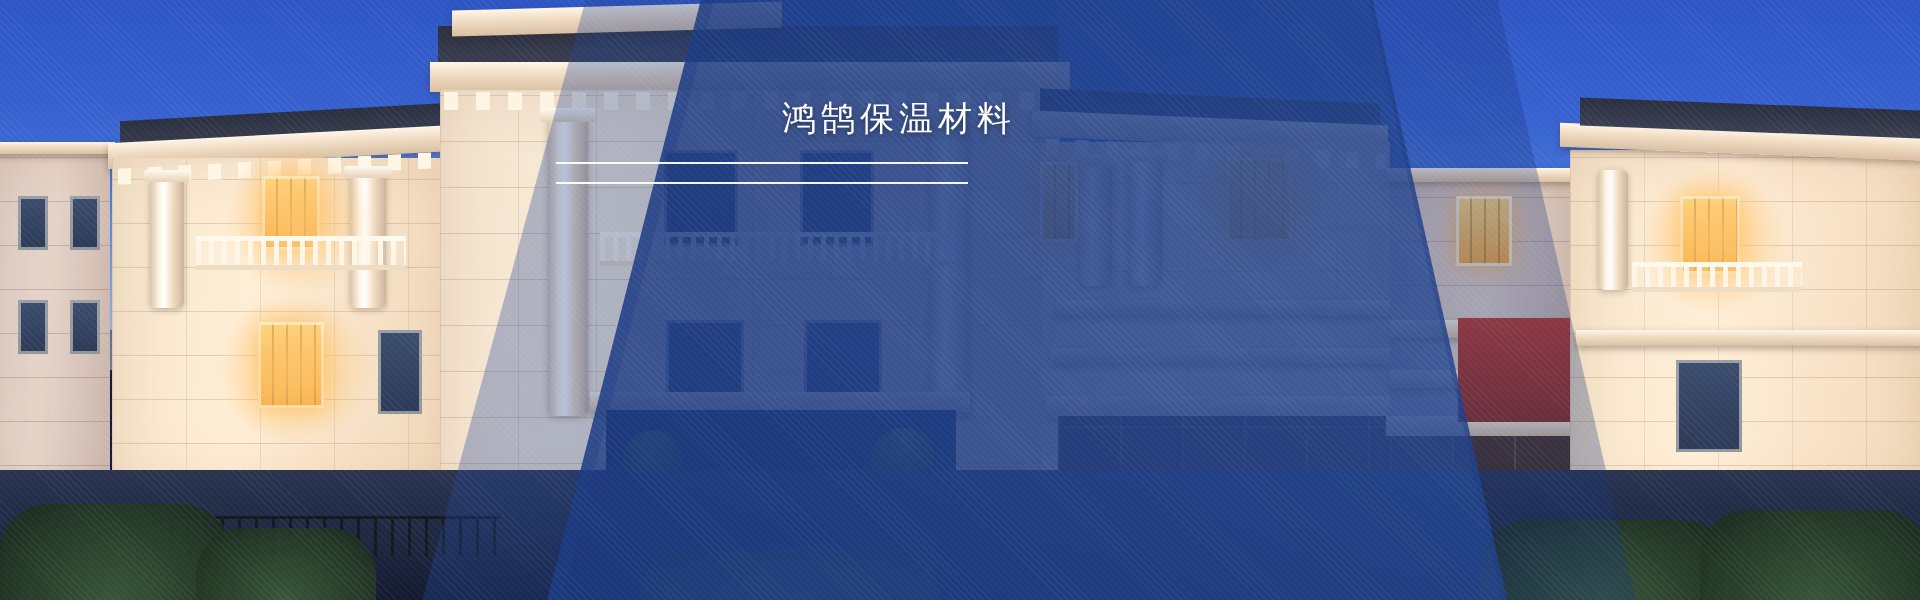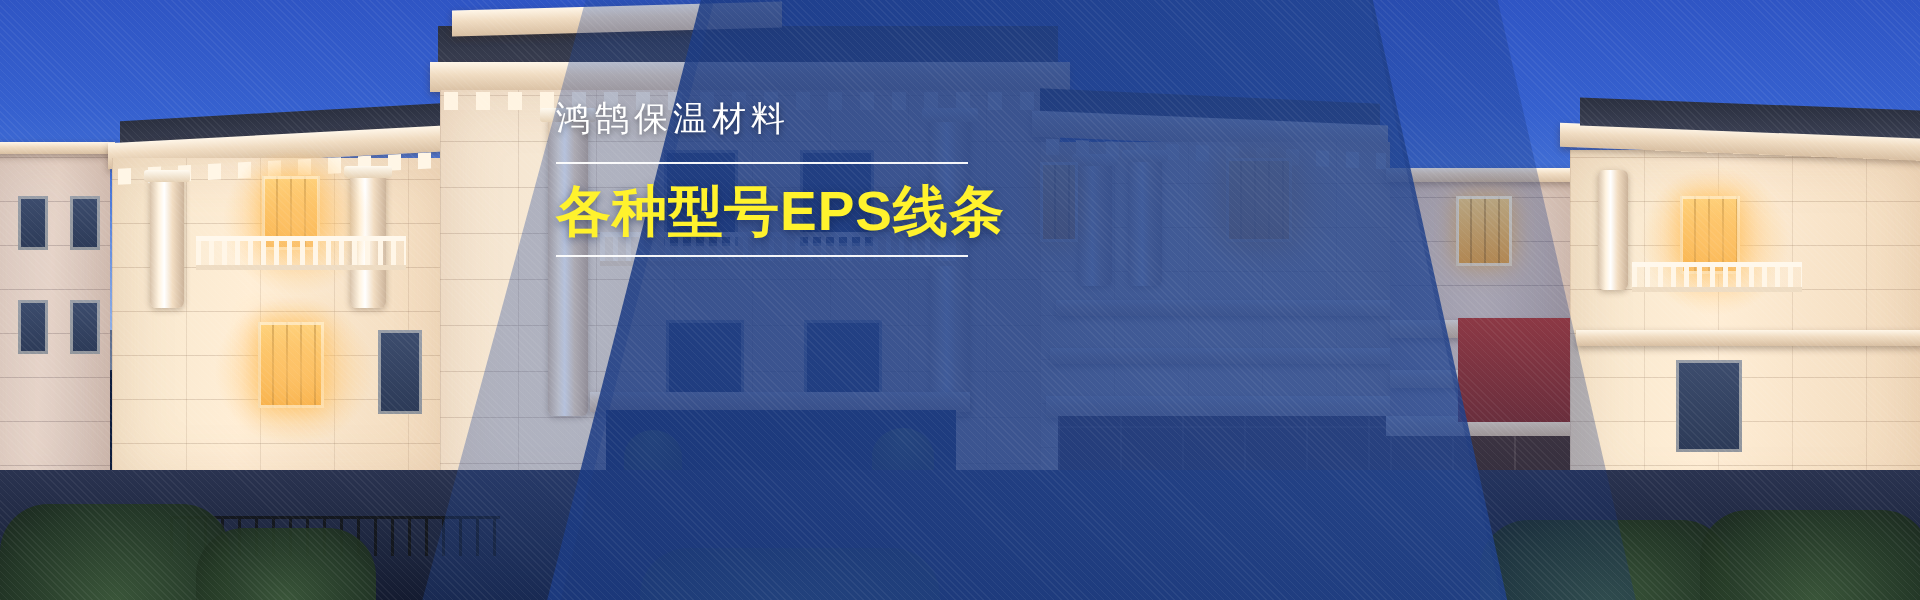--- a/index.html
+++ b/index.html
@@ -160,21 +160,21 @@
     position:absolute; inset:0;
     background:repeating-linear-gradient(45deg, rgba(255,255,255,.055) 0 1px, rgba(0,0,0,0) 1px 5px);
     pointer-events:none;
   }
 
   
   .copy{
     position:absolute;
     left:556px; top:96px;
     width:460px;
-    text-align:left;
+    text-align:right;
   }
   .brand{
     font-size:34px;
     letter-spacing:5px;
     color:#ffffff;
     font-weight:400;
     text-shadow:0 2px 6px rgba(0,0,0,.45);
     white-space:nowrap;
   }
   .rule{
@@ -314,17 +314,16 @@
   </div>
 
   <div class="overlay-soft"></div>
   <div class="overlay"></div>
   <div class="overlay-soft2"></div>
   <div class="hatch"></div>
 
   <div class="copy">
     <div class="brand">鸿鹄保温材料</div>
     <div class="rule"></div>
-    <div class="headline">各种型号EPS线条</div>
     <div class="rule bottom"></div>
   </div>
 
 </div>
 
 </body></html>

